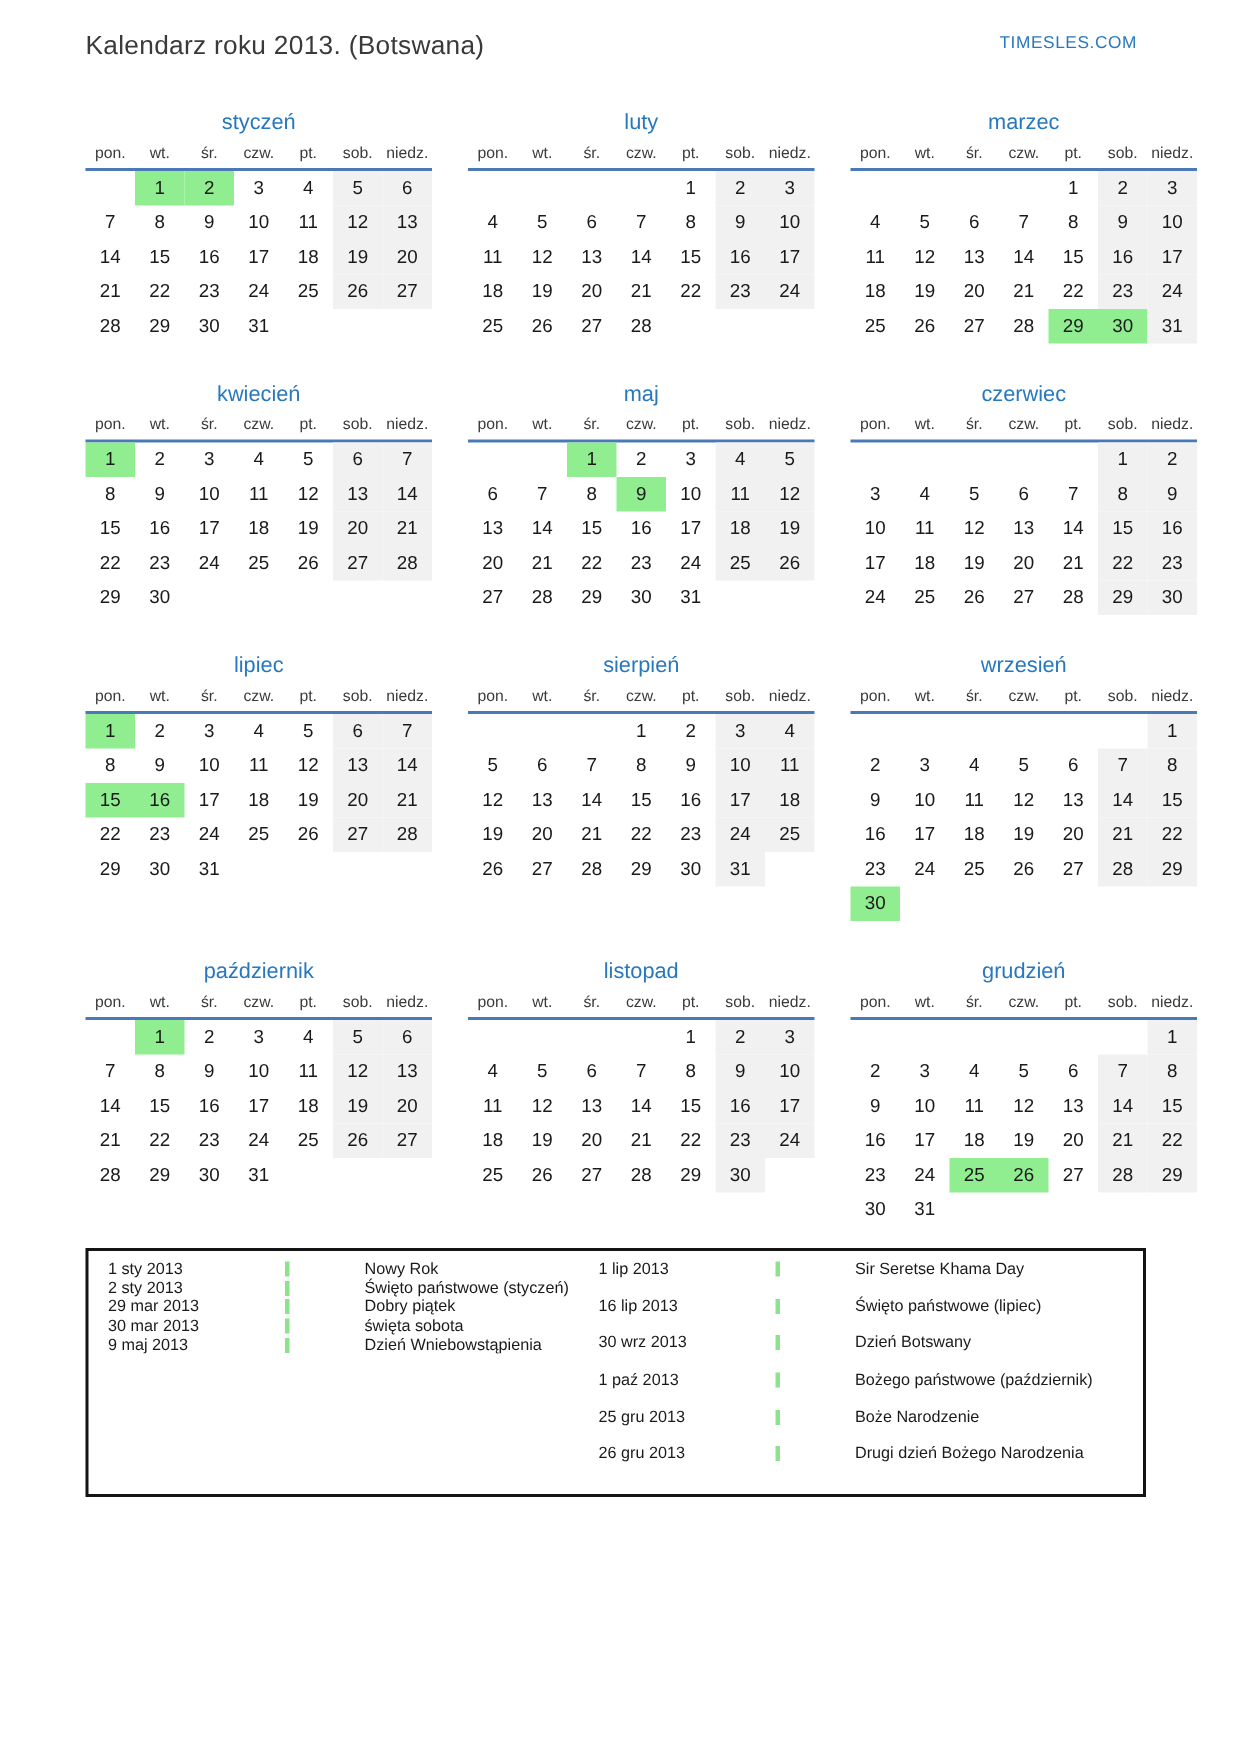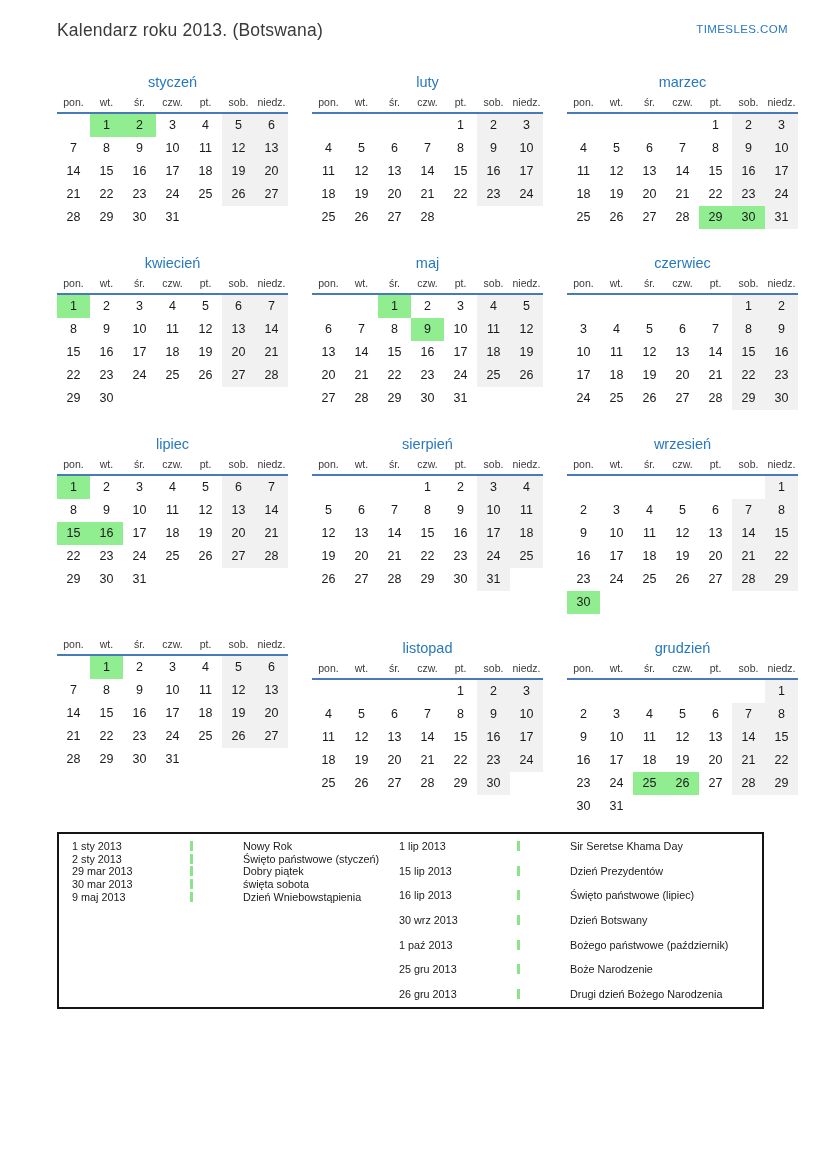--- a/index.html
+++ b/index.html
@@ -1,26 +1,26 @@
 <!DOCTYPE html>
 <html style="--accent: #2878be; --rule: #4a79b8; --holiday: #90ee90; --weekend: #f1f1f1;"><head>
 <meta charset="utf-8">
 <style>
   html,body{margin:0;padding:0;background:#ffffff;}
   body{
     width:827px;height:1169px;overflow:hidden;position:relative;
     font-family:"Liberation Sans","DejaVu Sans",sans-serif;
     -webkit-font-smoothing:antialiased;
   }
-  .page-header{position:relative;margin:20px 39px 0 57px;height:26px;}
+  .page-header{position:relative;margin:20px 57px 0 57px;height:26px;}
   .page-title{
     font-size:17.5px;font-weight:400;color:#3a3a3a;margin:0;letter-spacing:.2px;
   }
   .brand-link{
-    position:absolute;right:0;top:3px;font-size:11.5px;color:var(--accent,#2878be);
+    position:absolute;right:12px;top:3px;font-size:11.5px;color:var(--accent,#2878be);
     text-decoration:none;letter-spacing:.4px;cursor:pointer;
   }
   .months-grid{
     margin:26px 57px 0 57px;width:711px;
     display:grid;grid-template-columns:repeat(3,231px);column-gap:9px;row-gap:20px;
     align-items:start;
     gap:24px;
   }
   .month-block{width:231px;}
   .month-title{
@@ -35,21 +35,21 @@
     text-align:center;font-size:10.5px;color:#3a3a3a;height:13px;line-height:13px;
   }
   .week-row{display:grid;grid-template-columns:repeat(7,33px);}
   .day-cell{
     height:23px;line-height:23px;text-align:center;font-size:12.5px;color:#1a1a1a;
   }
   .day-cell.weekend{background:var(--weekend,#f1f1f1);}
   .day-cell.holiday{background:var(--holiday,#90ee90);}
   .legend-box{
     margin:14px 57px 0 57px;width:707px;border:2px solid #141414;
-    display:flex;padding:6px 0 7px 0;box-sizing:border-box;
+    display:flex;padding:6px 0 20px 0;box-sizing:border-box;
   }
   .legend-col{display:flex;flex-direction:column;}
   .legend-col.col-0{width:327px;}
   .legend-col.col-1{flex:1;gap:12px;}
   .legend-item{display:flex;align-items:center;height:12.6px;}
   .legend-date{
     width:118px;padding-left:13px;font-size:10.8px;color:#1a1a1a;flex:0 0 auto;
   }
   .legend-marker{
     width:3px;height:10px;background:#8de38d;margin-right:6px;flex:0 0 auto;
@@ -581,20 +581,21 @@
         <span class="day-cell holiday">30</span>
         <span class="day-cell"></span>
         <span class="day-cell"></span>
         <span class="day-cell"></span>
         <span class="day-cell"></span>
         <span class="day-cell"></span>
         <span class="day-cell"></span>
       </div>
     </div>
     <div class="month-block">
+      <div class="month-title">październik</div>
       <div class="weekday-row">
         <span class="weekday-label">pon.</span>
         <span class="weekday-label">wt.</span>
         <span class="weekday-label">śr.</span>
         <span class="weekday-label">czw.</span>
         <span class="weekday-label">pt.</span>
         <span class="weekday-label">sob.</span>
         <span class="weekday-label">niedz.</span>
       </div>
       <div class="week-row">
@@ -796,25 +797,20 @@
         <span class="legend-name">Dzień Wniebowstąpienia</span>
       </div>
     </div>
     <div class="legend-col col-1">
       <div class="legend-item">
         <span class="legend-date">1 lip 2013</span>
         <span class="legend-marker" style="background: rgb(141, 227, 141);"></span>
         <span class="legend-name">Sir Seretse Khama Day</span>
       </div>
       <div class="legend-item">
-        <span class="legend-date">15 lip 2013</span>
-        <span class="legend-marker" style="background: rgb(141, 227, 141);"></span>
-        <span class="legend-name">Dzień Prezydentów</span>
-      </div>
-      <div class="legend-item">
         <span class="legend-date">16 lip 2013</span>
         <span class="legend-marker" style="background: rgb(141, 227, 141);"></span>
         <span class="legend-name">Święto państwowe (lipiec)</span>
       </div>
       <div class="legend-item">
         <span class="legend-date">30 wrz 2013</span>
         <span class="legend-marker" style="background: rgb(141, 227, 141);"></span>
         <span class="legend-name">Dzień Botswany</span>
       </div>
       <div class="legend-item">

